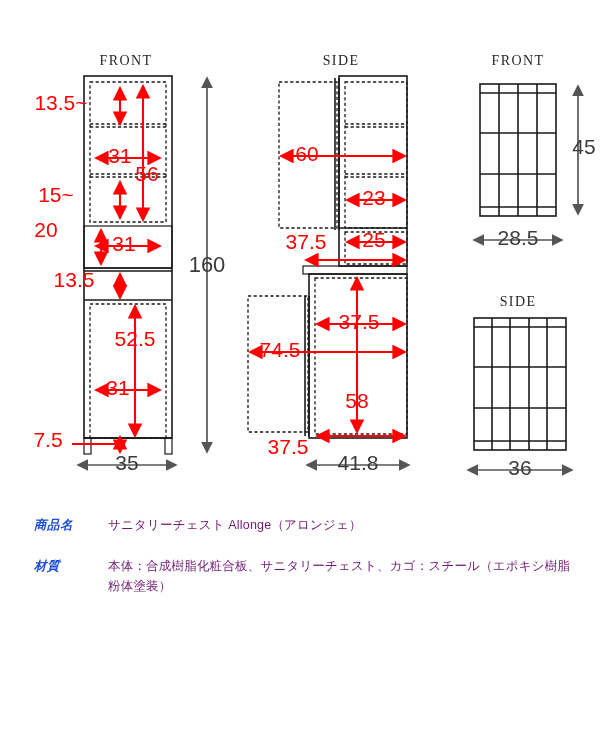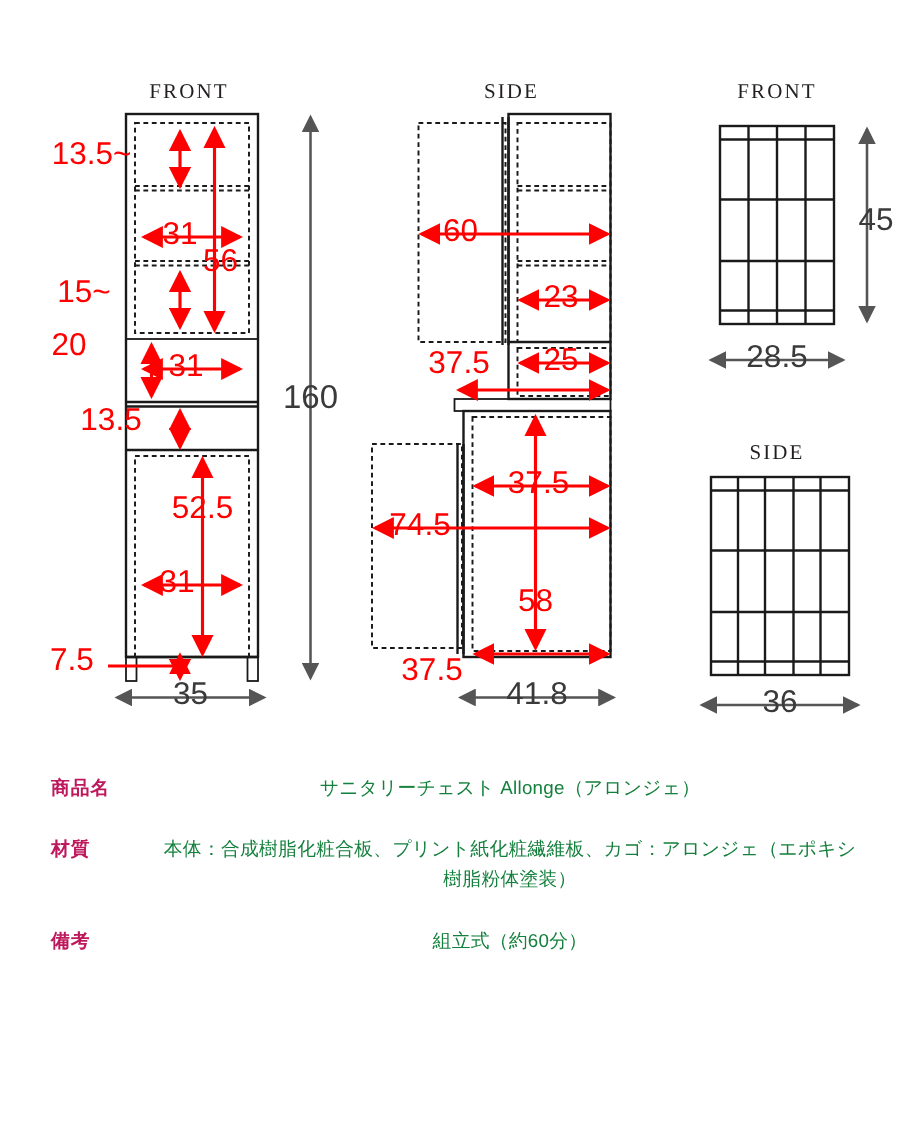--- a/index.html
+++ b/index.html
@@ -55,29 +55,29 @@
     font-size:12.5px;
   }
   table.spec td{
     vertical-align:top;
     padding:11px 0 11px 0;
     line-height:1.55;
   }
   td.k{
     width:74px;
     font-weight:bold;
-    color:#be185d;
+    color:#1d4ed8;
     letter-spacing:0.6px;
     white-space:nowrap;
+    font-style:italic;
   }
   td.v{
-    color:#15803d;
+    color:#701a75;
     padding-left:26px;
     letter-spacing:0.2px;
-    text-align:center;
   }
 </style>
 </head>
 <body>
 
 <div id="page">
 
   <div id="diagrams">
   <svg width="600" height="500" viewBox="0 0 600 500" xmlns="http://www.w3.org/2000/svg">
 
@@ -255,23 +255,19 @@
 
   <div id="spec">
     <table class="spec">
       <tbody>
         <tr>
           <td class="k">商品名</td>
           <td class="v">サニタリーチェスト Allonge（アロンジェ）</td>
         </tr>
         <tr>
           <td class="k">材質</td>
-          <td class="v">本体：合成樹脂化粧合板、プリント紙化粧繊維板、カゴ：アロンジェ（エポキシ樹脂粉体塗装）</td>
-        </tr>
-        <tr>
-          <td class="k">備考</td>
-          <td class="v">組立式（約60分）</td>
+          <td class="v">本体：合成樹脂化粧合板、サニタリーチェスト、カゴ：スチール（エポキシ樹脂粉体塗装）</td>
         </tr>
       </tbody>
     </table>
   </div>
 
 </div>
 
 </body></html>

